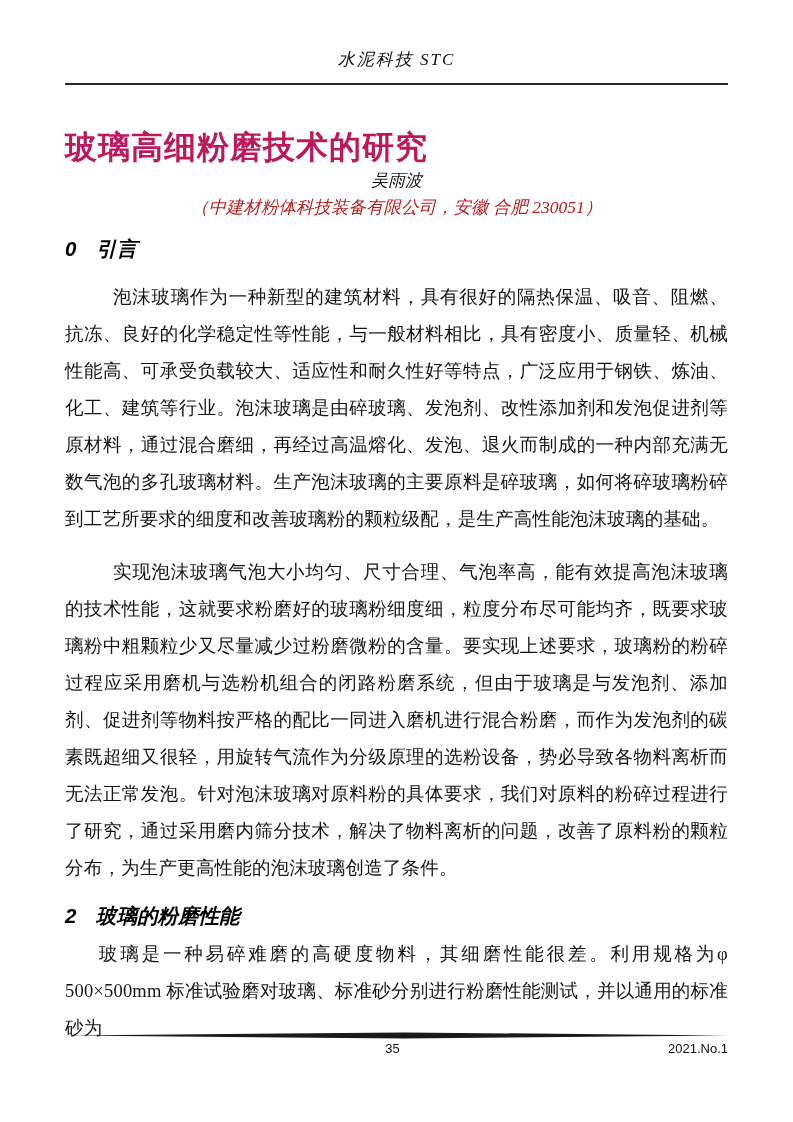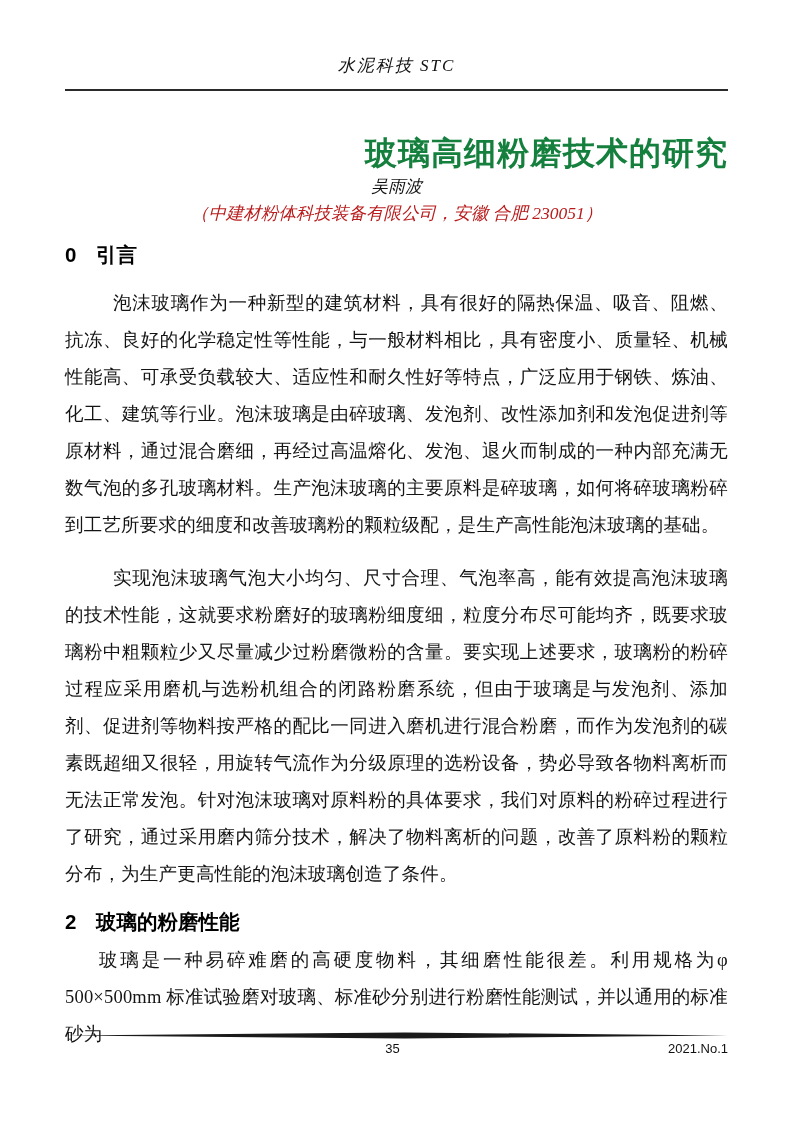--- a/index.html
+++ b/index.html
@@ -4,48 +4,48 @@
 <style>
   html,body{margin:0;padding:0;background:#fff;}
   .page{
     position:relative;
     width:793px;height:1122px;
     background:#ffffff;
     overflow:hidden;
     font-family:"Liberation Serif","DejaVu Serif",serif;
     color:#1a1a1a;
   }
-  .content{padding:6px 65px;}
+  .content{padding:0 65px;}
 
   
   .journal-header{
     padding-top:48px;
     text-align:center;
     font-style:italic;
     font-size:17px;
     line-height:24px;
     letter-spacing:2px;
     color:#111;
   }
   .header-rule{
     margin-top:11px;
     height:2px;
     background:#2a2a2a;
   }
 
   
   .paper-title{
     margin-top:40px;
-    text-align:right;
+    text-align:left;
     font-family:"Liberation Sans","DejaVu Sans",sans-serif;
     font-weight:bold;
     font-size:32px;
     line-height:44px;
     letter-spacing:1px;
-    color:#15803d;
+    color:#be185d;
   }
   .author{
     margin-top:0;
     text-align:center;
     font-style:italic;
     font-size:17px;
     line-height:24px;
     color:#111;
   }
   .affiliation{
@@ -58,20 +58,21 @@
   }
 
   
   .sec-heading{
     margin:15px 0 5px 0;
     font-family:"Liberation Sans","DejaVu Sans",sans-serif;
     font-weight:bold;
     font-size:20.5px;
     line-height:28px;
     color:#000;
+    font-style:italic;
   }
   .sec-heading .sec-num{display:inline-block;min-width:31px;}
 
   
   .para{
     margin:6px 0 4px 0;
     font-size:18.5px;
     line-height:37px;
     text-align:justify;
     text-justify:inter-ideograph;

